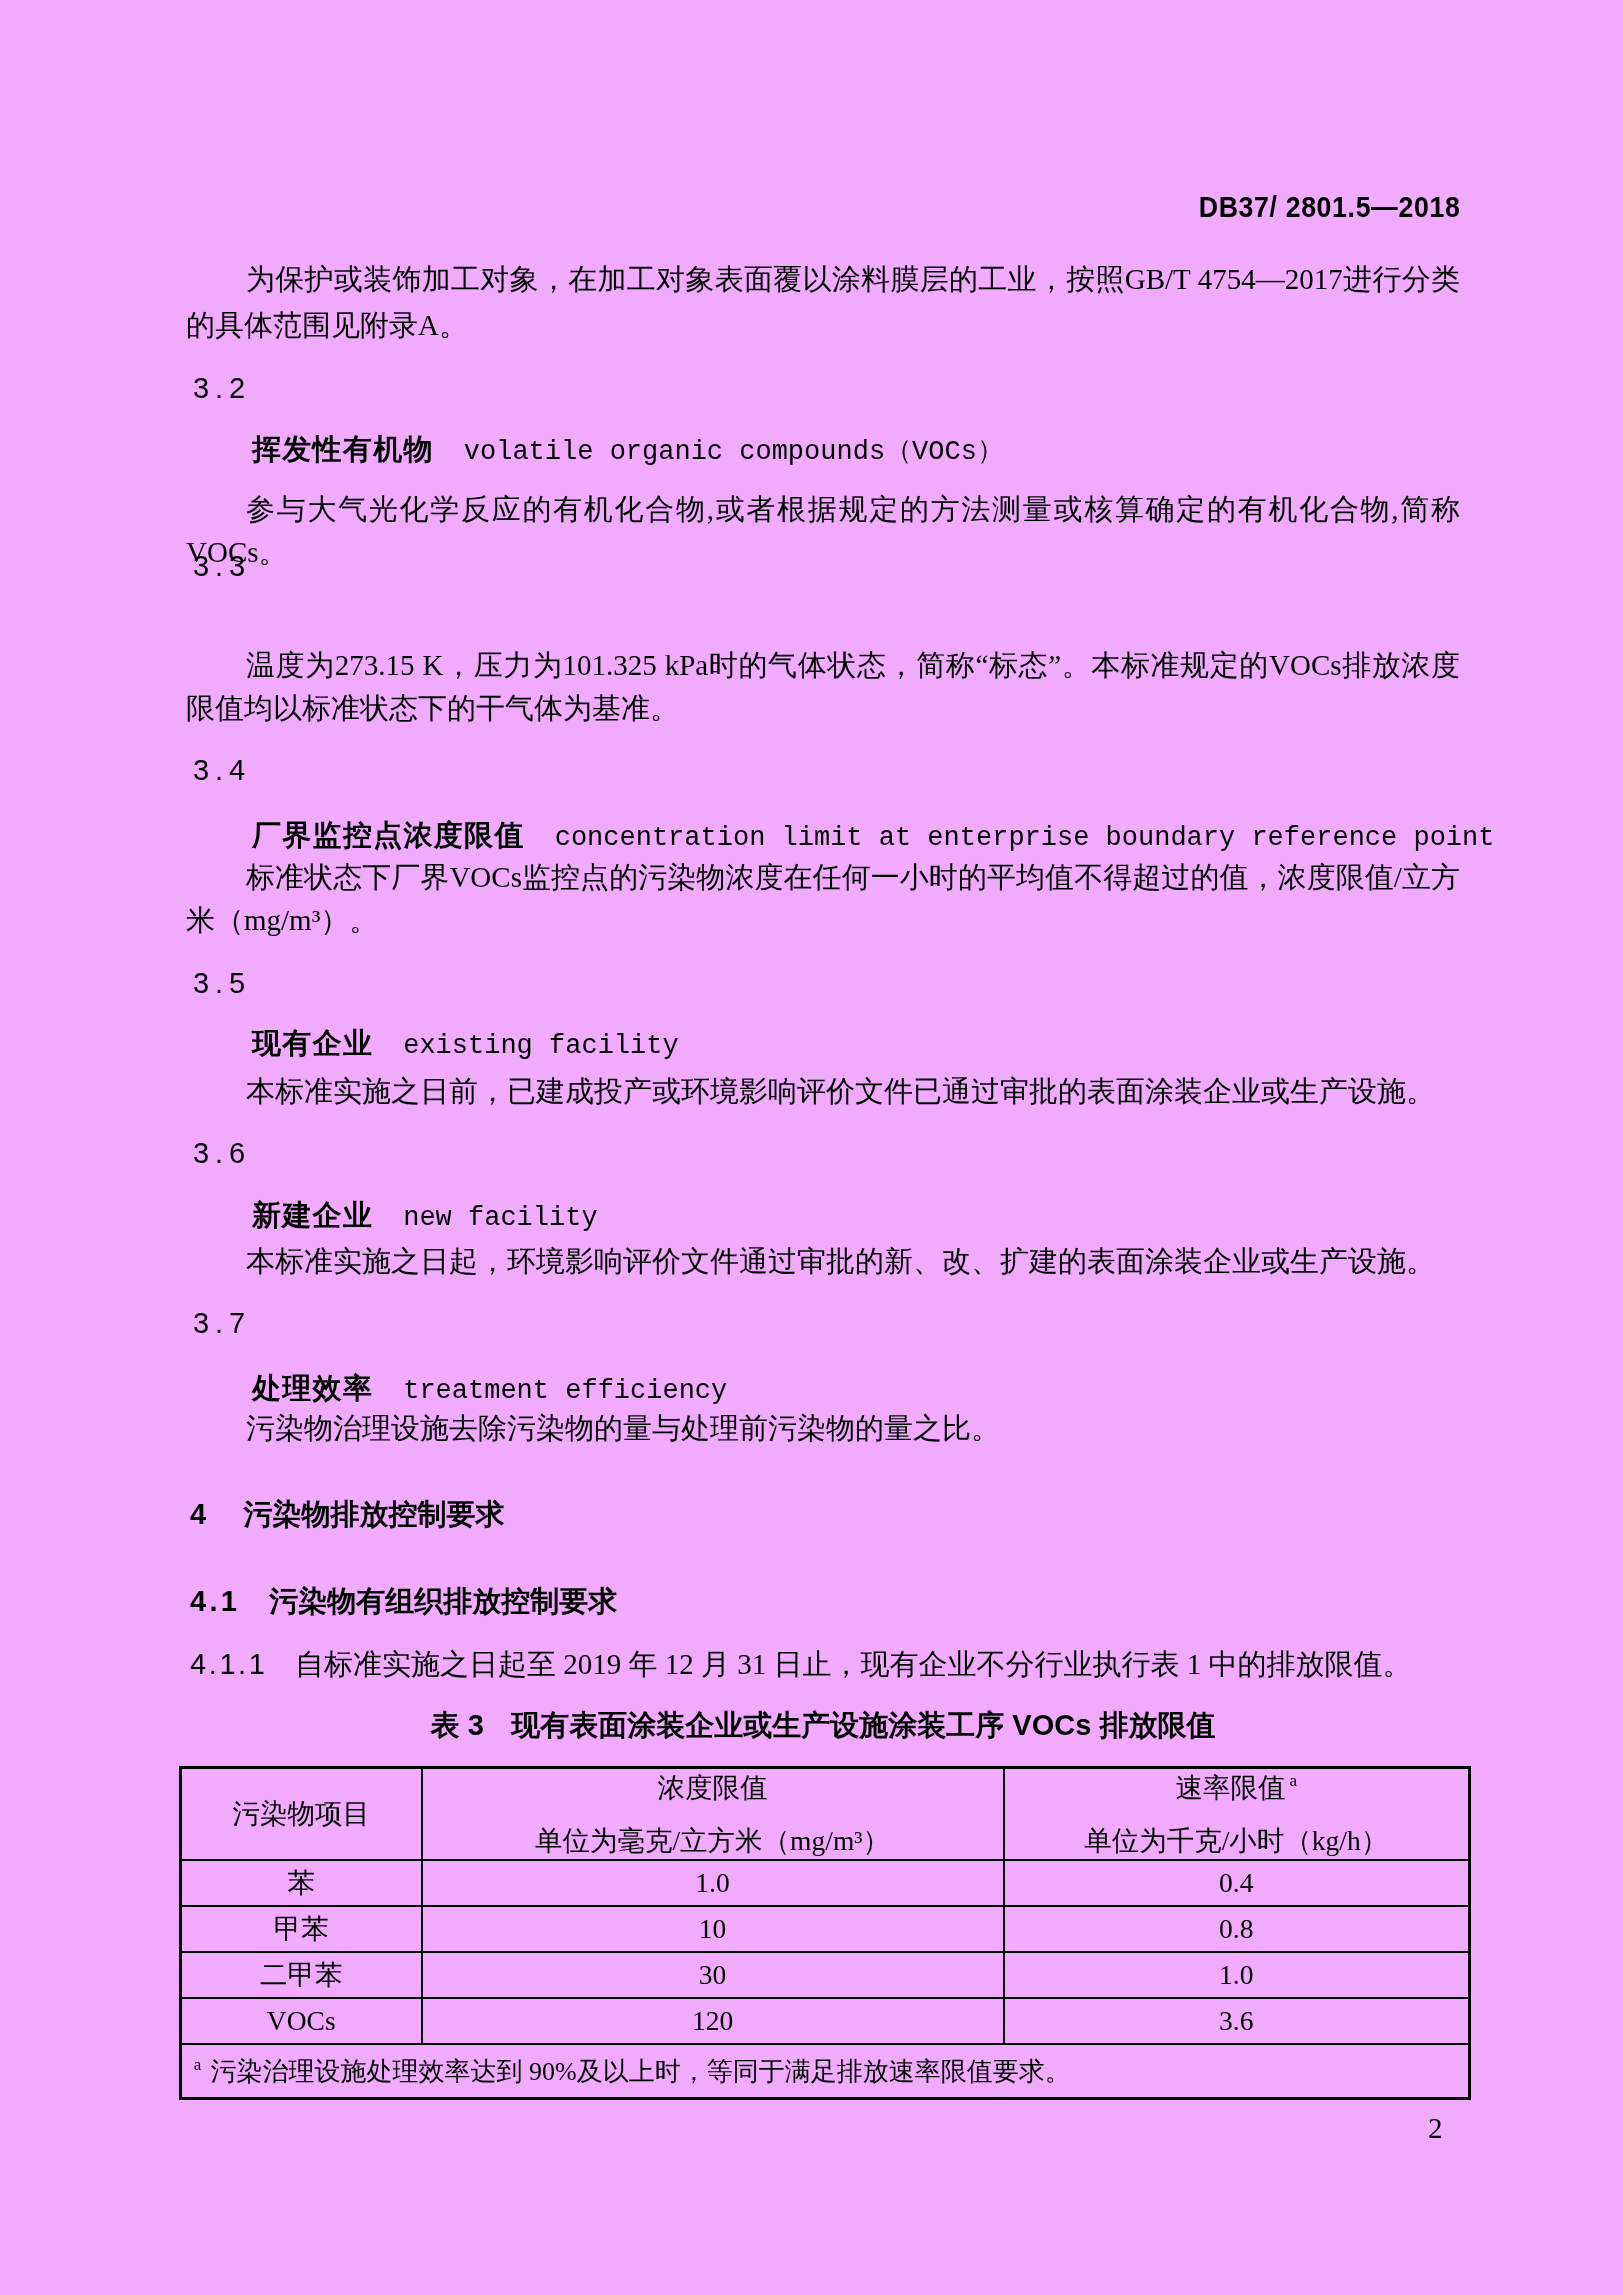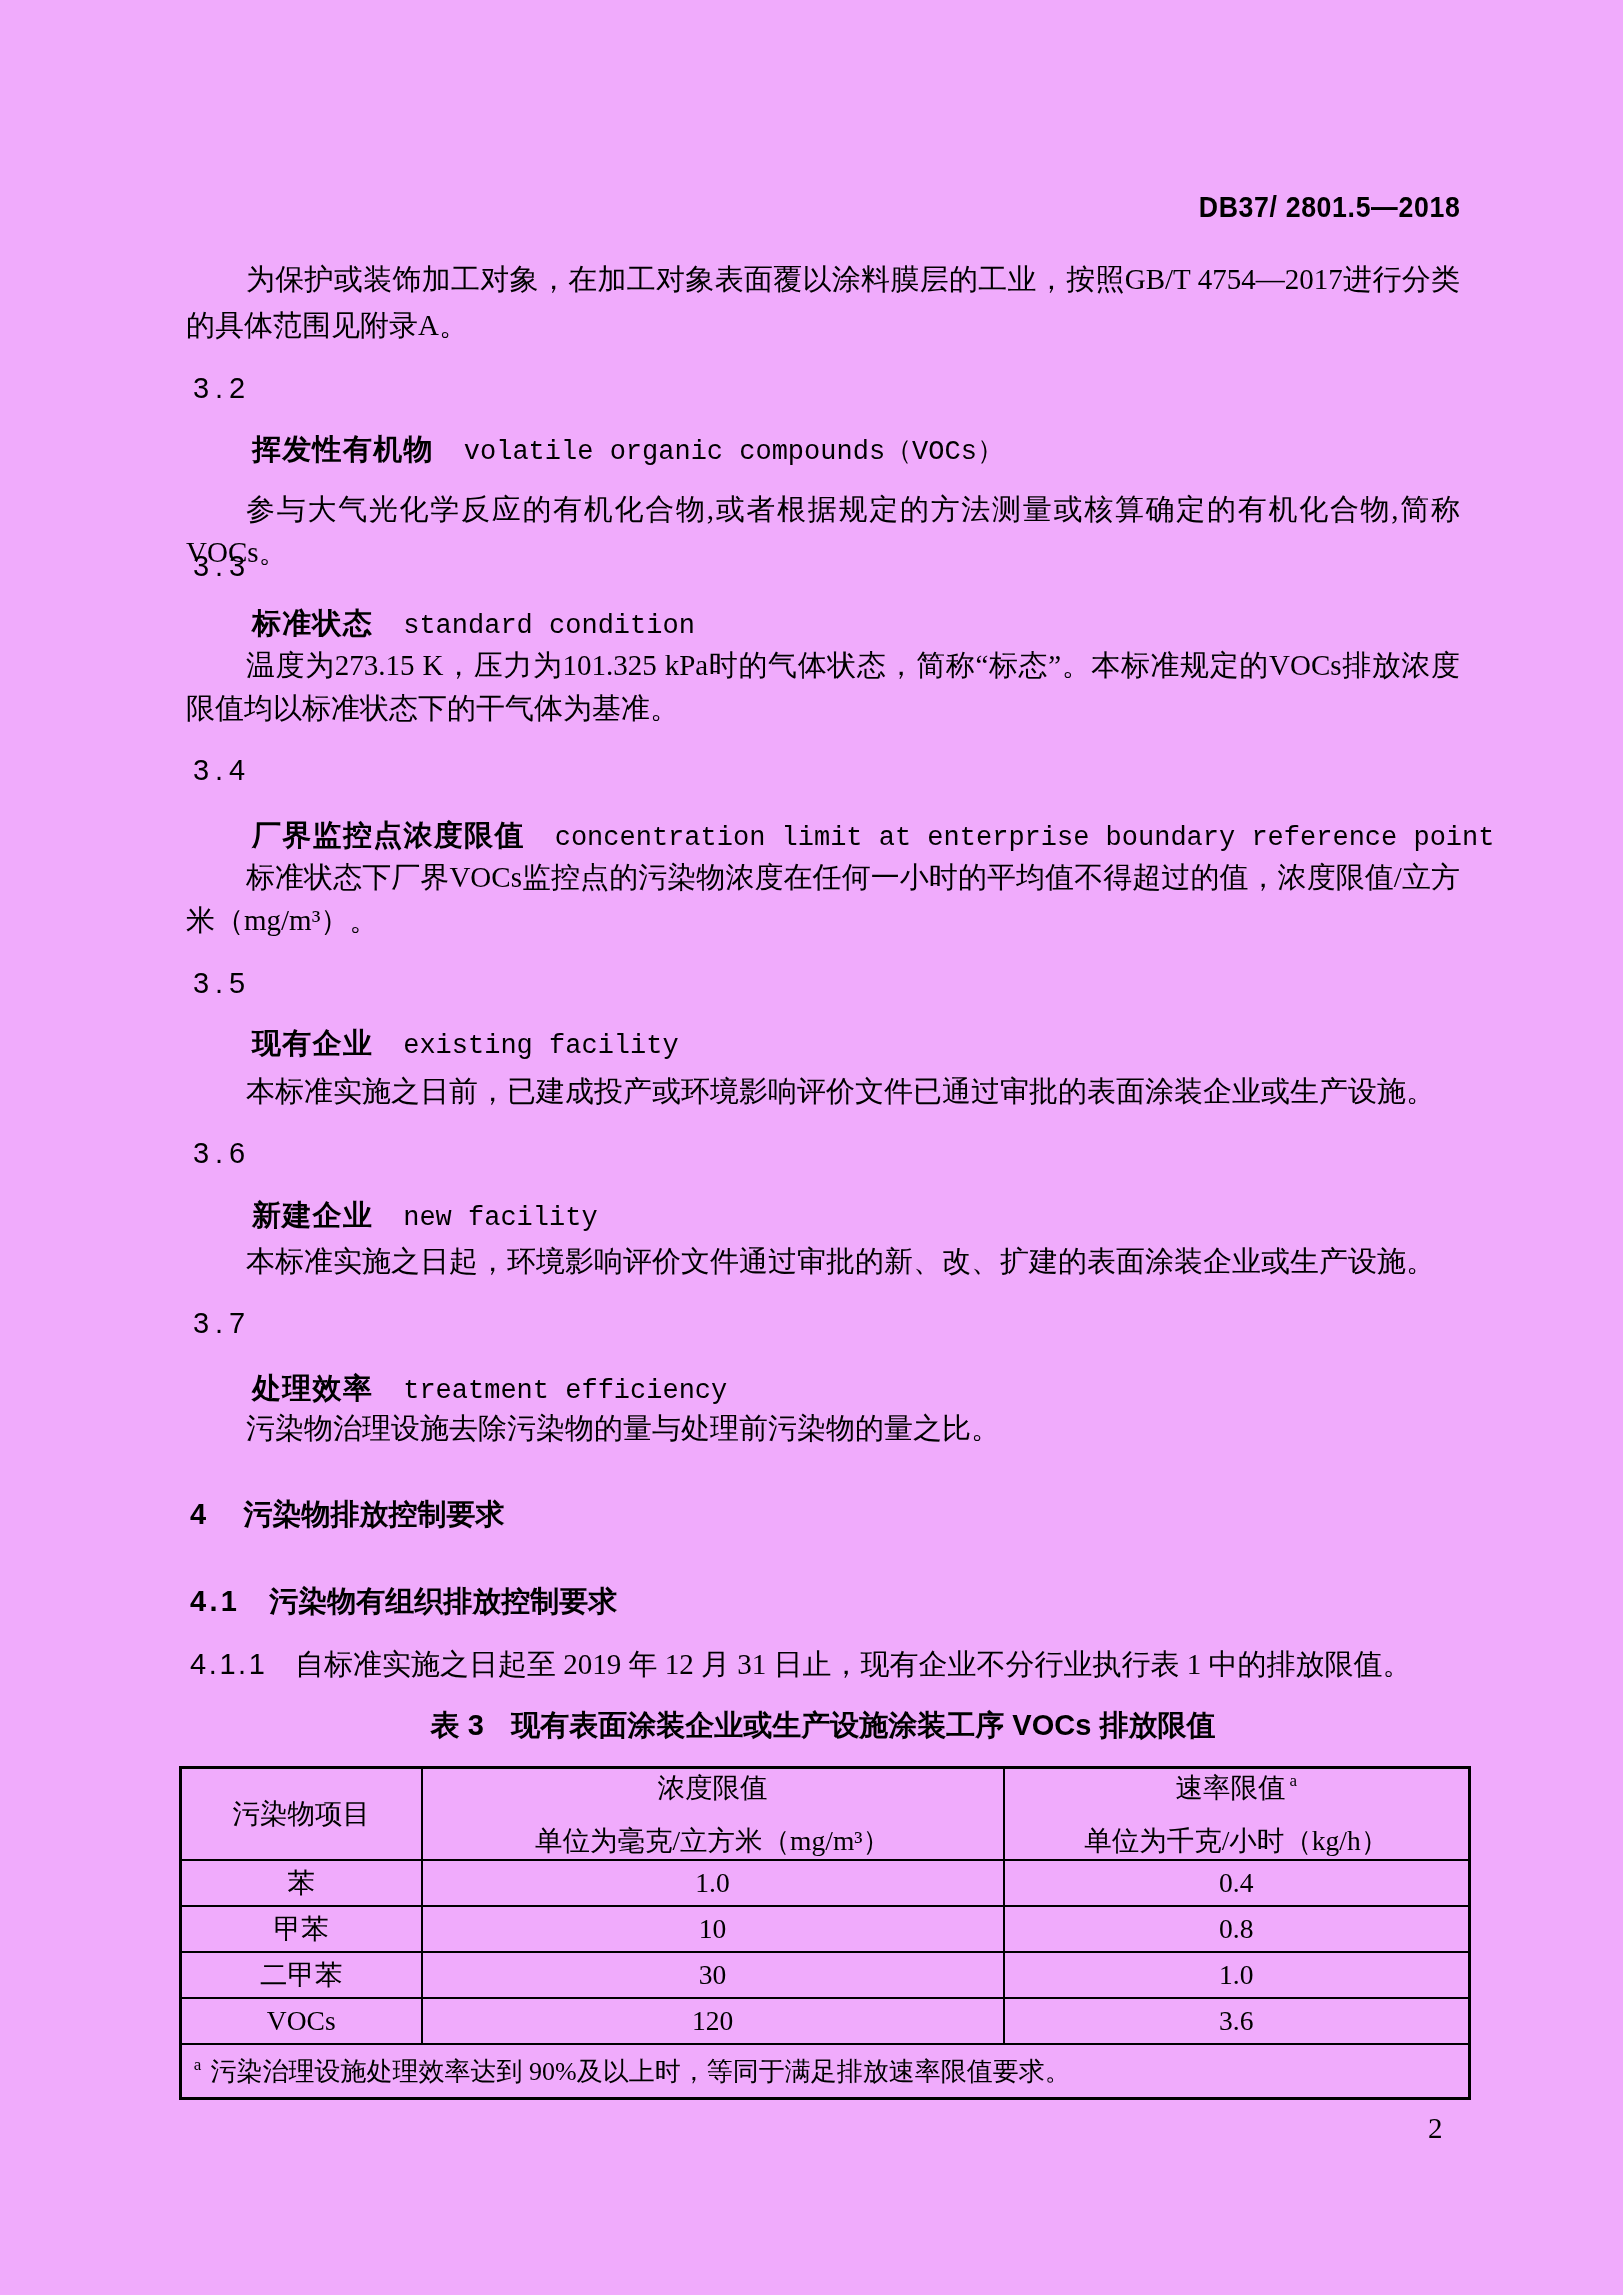--- a/index.html
+++ b/index.html
@@ -178,23 +178,20 @@
 
   <p class="body-par intro-par indent2" style="top:256px">为保护或装饰加工对象，在加工对象表面覆以涂料膜层的工业，按照GB/T 4754—2017进行分类的具体范围见附录A。</p>
 
   <div class="sec-num" style="top:372px">3.2</div>
   <div class="term-head" style="top:430px">
     <span class="zh">挥发性有机物</span><span class="en">volatile organic compounds（VOCs）</span>
   </div>
   <p class="body-par indent2" style="top:488px">参与大气光化学反应的有机化合物,或者根据规定的方法测量或核算确定的有机化合物,简称VOCs。</p>
 
   <div class="sec-num" style="top:550px">3.3</div>
-  <div class="term-head" style="top:604px">
-    <span class="zh">标准状态</span><span class="en">standard condition</span>
-  </div>
   <p class="body-par indent2" style="top:644px">温度为273.15 K，压力为101.325 kPa时的气体状态，简称“标态”。本标准规定的VOCs排放浓度限值均以标准状态下的干气体为基准。</p>
 
   <div class="sec-num" style="top:754px">3.4</div>
   <div class="term-head" style="top:816px">
     <span class="zh">厂界监控点浓度限值</span><span class="en">concentration limit at enterprise boundary reference point</span>
   </div>
   <p class="body-par indent2" style="top:856px">标准状态下厂界VOCs监控点的污染物浓度在任何一小时的平均值不得超过的值，浓度限值/立方米（mg/m³）。</p>
 
   <div class="sec-num" style="top:967px">3.5</div>
   <div class="term-head" style="top:1024px">

